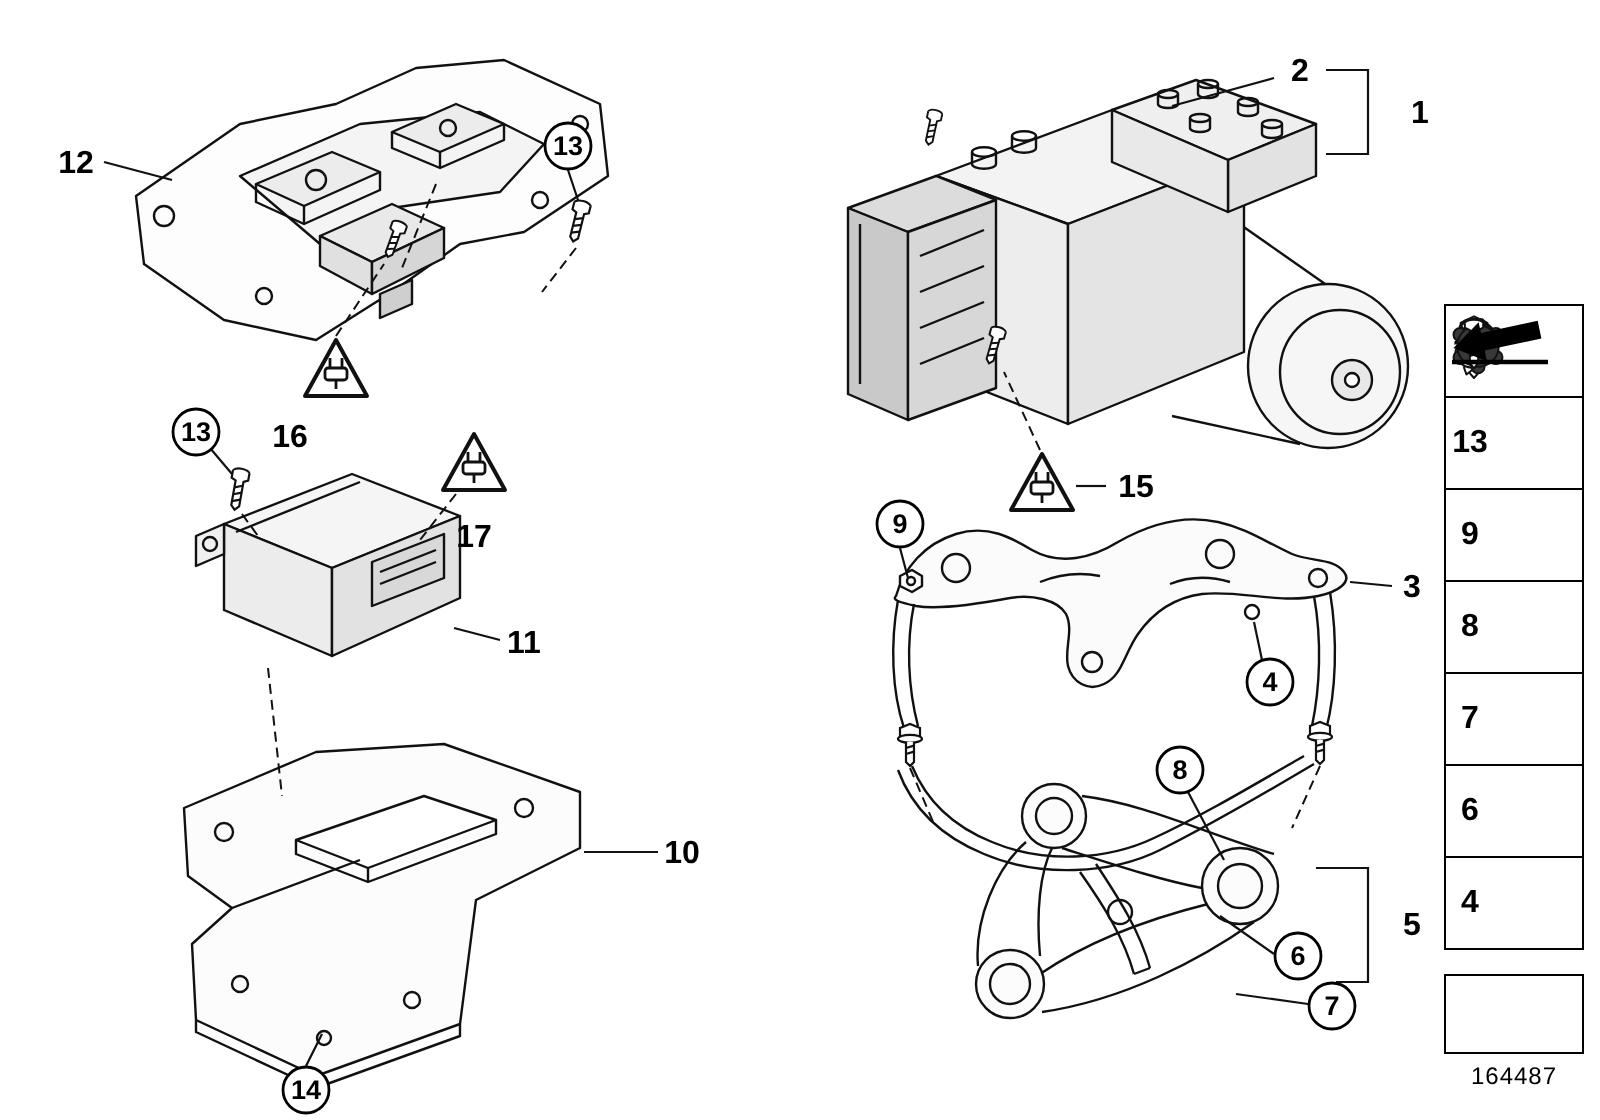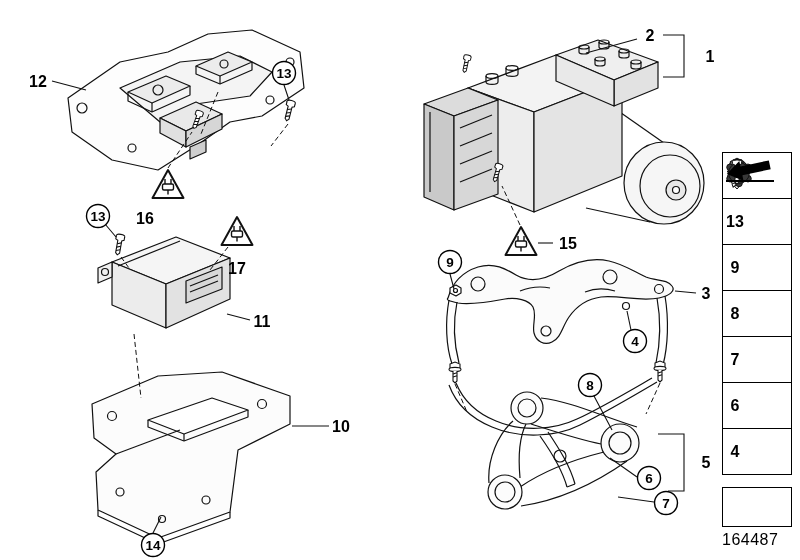--- a/index.html
+++ b/index.html
@@ -9,21 +9,21 @@
   .lbl{font:bold 16px "Liberation Sans",sans-serif;fill:#000;}
   .clbl{font:bold 13.5px "Liberation Sans",sans-serif;fill:#000;}
   .ccirc{fill:#fff;stroke:#000;stroke-width:1.4;}
   .legend{position:absolute;left:722px;top:153px;width:70px;}
   .legend-row{border:1px solid #000;height:45px;display:flex;align-items:center;
               margin-top:-1px;background:#fff;}
   .legend-num{width:24px;text-align:center;font-weight:bold;font-size:16px;color:#000;}
   .legend-icon{margin-left:auto;margin-right:3px;display:flex;align-items:center;}
   .arrow-box{border:1px solid #000;height:38px;margin-top:12px;display:flex;
              align-items:center;justify-content:center;background:#fff;}
-  .diagram-number{text-align:left;font-size:16px;margin-top:4px;color:#000;letter-spacing:.5px;}
+  .diagram-number{text-align:center;font-size:12px;margin-top:4px;color:#000;letter-spacing:.5px;}
 </style>
 </head>
 <body>
 
 <div class="canvas">
 
 <svg width="800" height="560" viewBox="0 0 800 560">
   <defs>
     <g id="screw" stroke="#111" fill="#fff" stroke-width="1.1">
       <ellipse cx="0" cy="-9" rx="4.2" ry="1.8"></ellipse>

